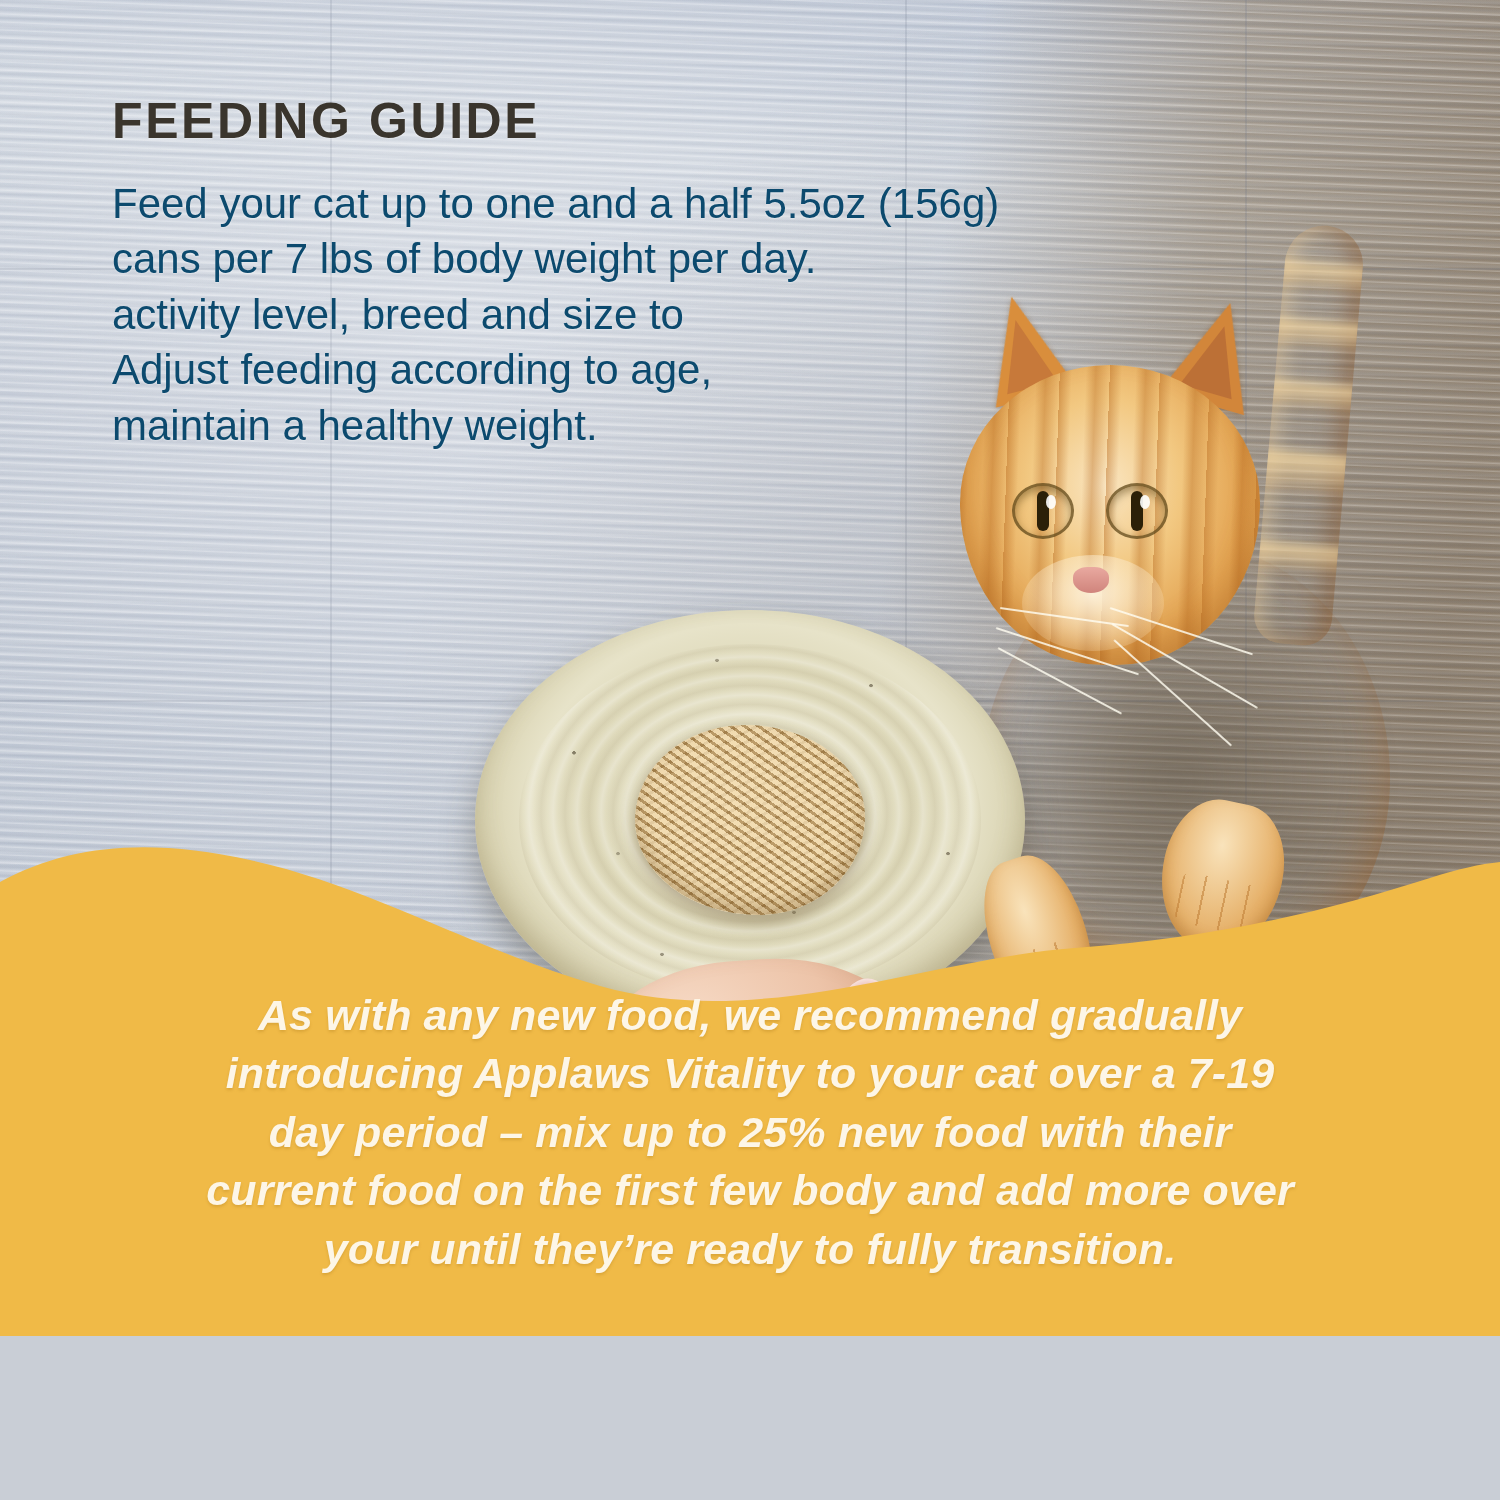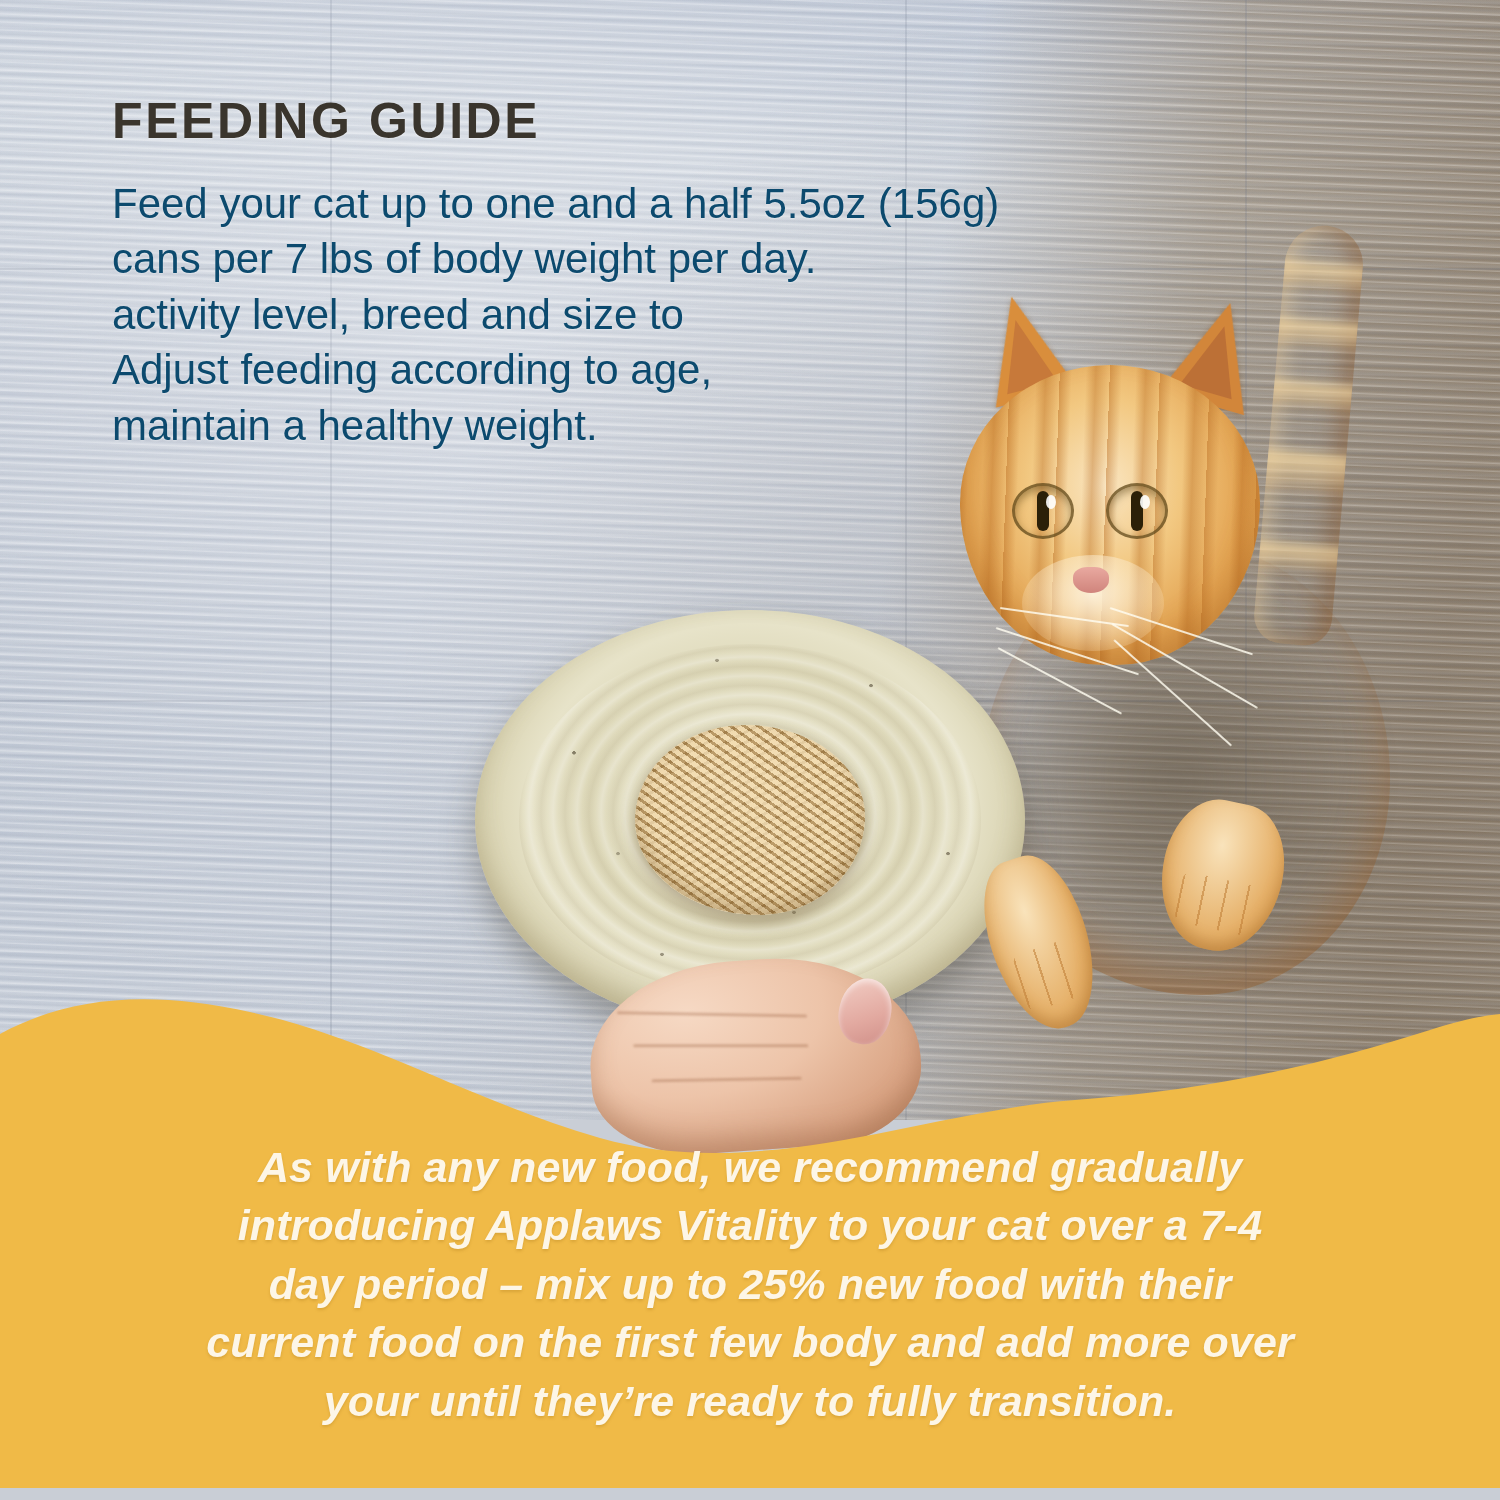--- a/index.html
+++ b/index.html
@@ -3,21 +3,21 @@
 <meta charset="utf-8">
 <style>
   * { margin:0; padding:0; box-sizing:border-box; }
   html, body { width:1500px; height:1500px; overflow:hidden; }
   body {
     font-family: "Liberation Sans", sans-serif;
     background:#c9ced6;
     position:relative;
   }
 
-  #stage { position:absolute; inset:0; width:1500px; height:1488px; overflow:hidden; }
+  #stage { position:absolute; inset:0; width:1500px; height:1336px; overflow:hidden; }
 
   
   .photo {
     position:absolute; left:0; top:0; width:1500px; height:1120px;
     background:
       linear-gradient(100deg, rgba(150,160,180,0.00) 58%, rgba(140,118,88,0.55) 74%, rgba(126,104,76,0.72) 92%),
       linear-gradient(185deg, #b9c2d2 0%, #cdd4de 18%, #c5ccd8 42%, #bfc7d4 70%, #c7ced9 100%);
   }
   
   .grain {
@@ -339,20 +339,20 @@
     </div>
   </div>
 
   <div class="banner">
     <svg viewBox="0 0 1500 500" preserveAspectRatio="none">
       <path id="wavePath" d="M0,46 C70,8 150,2 250,24 C370,50 470,112 600,150 C760,196 930,122 1075,112
                C1215,102 1330,74 1430,42 C1458,33 1480,28 1500,26 L1500,500 L0,500 Z" fill="#F0BA47"></path>
     </svg>
     <div class="banner-text" style="color: rgb(253, 246, 231);">
       <span style="display:block">As with any new food, we recommend gradually</span>
-      <span style="display:block">introducing Applaws Vitality to your cat over a 7-4</span>
+      <span style="display:block">introducing Applaws Vitality to your cat over a 7-19</span>
       <span style="display:block">day period – mix up to 25% new food with their</span>
       <span style="display:block">current food on the first few body and add more over</span>
       <span style="display:block">your until they’re ready to fully transition.</span>
     </div>
   </div>
 
 </div>
 
 </body></html>

